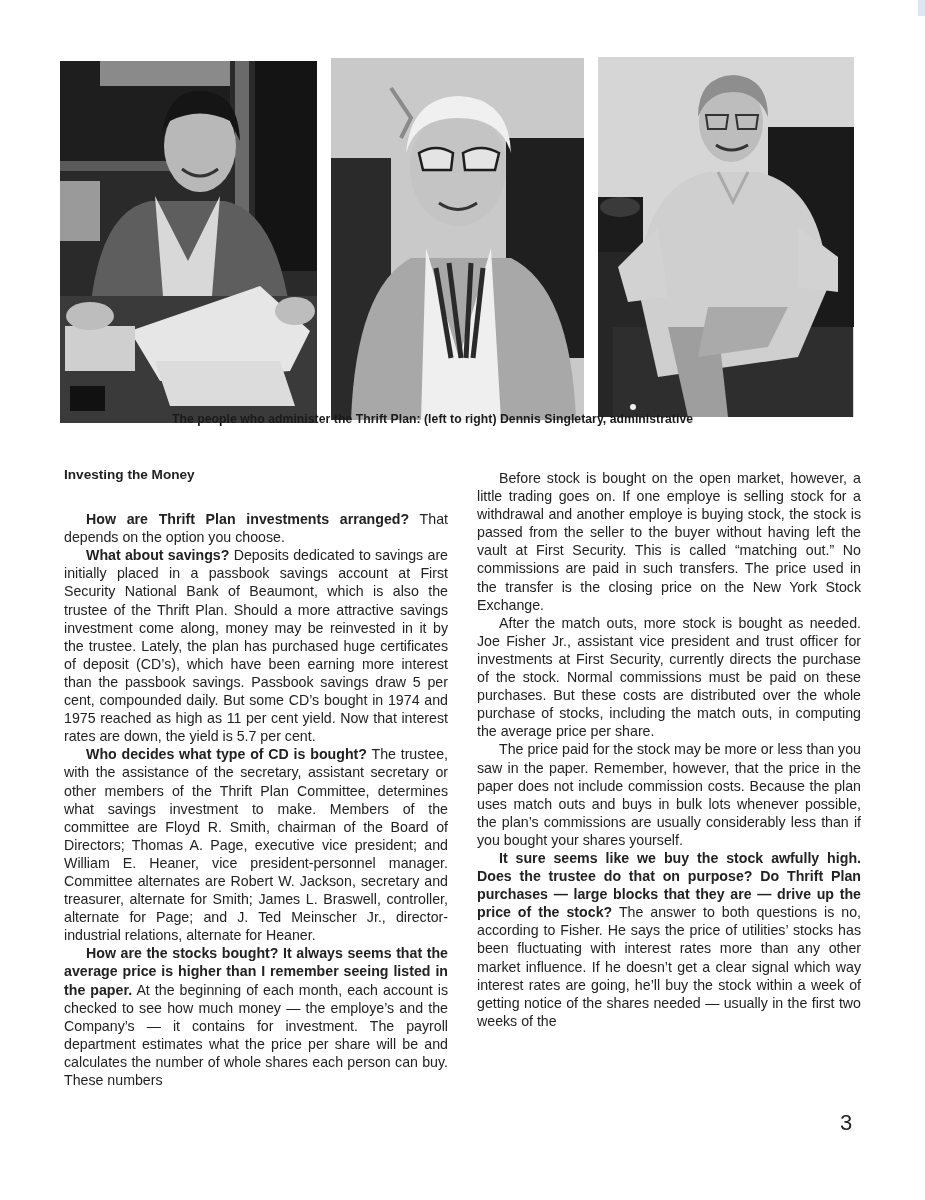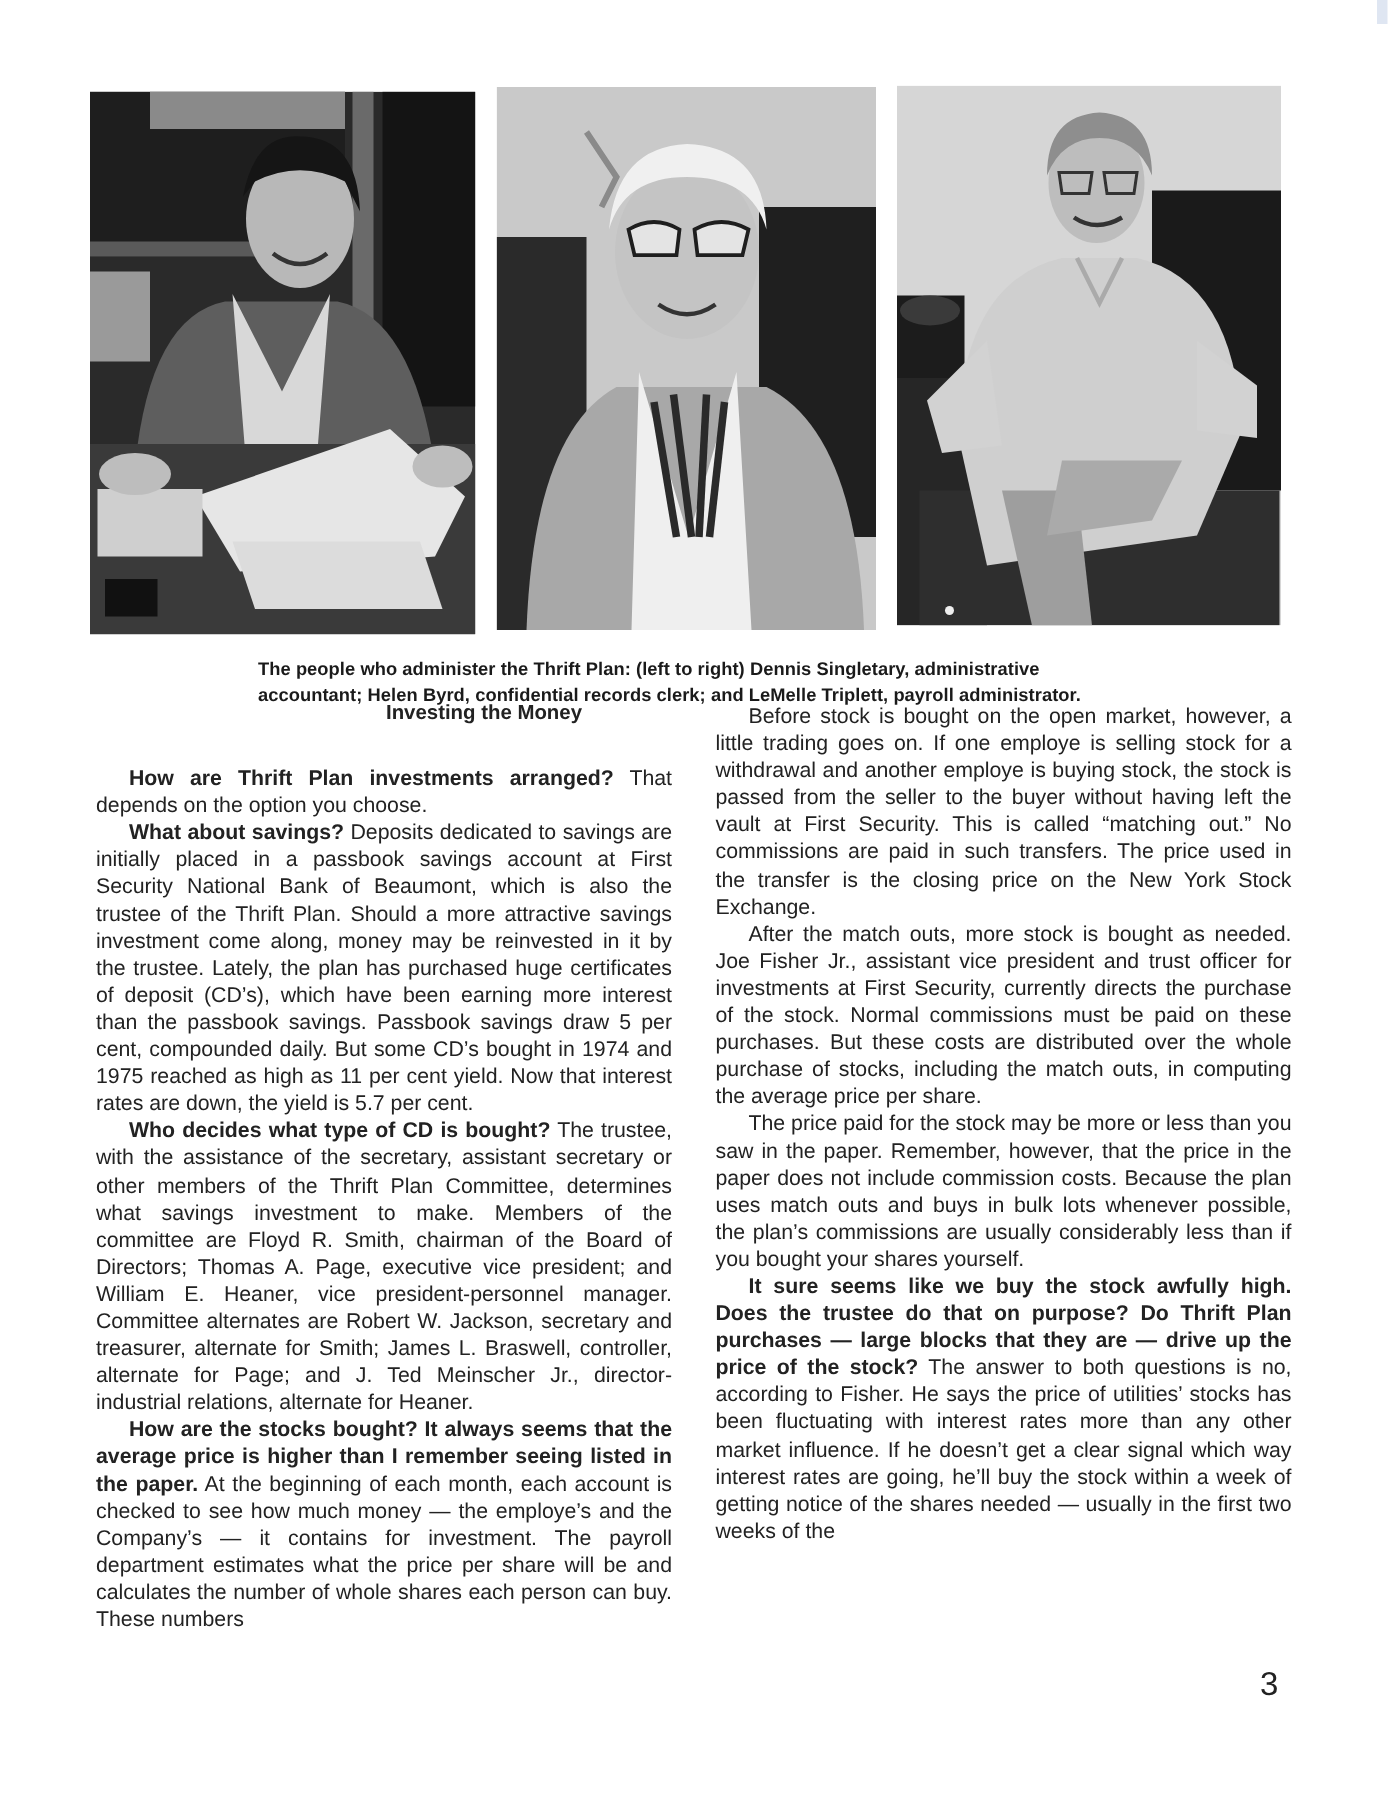--- a/index.html
+++ b/index.html
@@ -3,28 +3,28 @@
 <meta charset="utf-8">
 <style>
   html, body { margin: 0; padding: 0; background: #ffffff; }
   body { width: 925px; height: 1200px; position: relative; overflow: hidden;
          font-family: "Liberation Sans", "DejaVu Sans", sans-serif; color: #1a1a1a; }
   .photo { position: absolute; overflow: hidden; }
   .photo svg { display: block; width: 100%; height: 100%; }
   #photo-1 { left: 60px; top: 61px; width: 257px; height: 362px; }
   #photo-2 { left: 331px; top: 58px; width: 253px; height: 362px; }
   #photo-3 { left: 598px; top: 57px; width: 256px; height: 360px; }
-  .caption { position: absolute; left: 172px; top: 438px; width: 600px;
+  .caption { position: absolute; left: 172px; top: 411px; width: 600px;
              font-size: 12.2px; font-weight: bold; line-height: 17px; color: #1a1a1a;
              letter-spacing: 0.05px; }
   .col { position: absolute; top: 466px; width: 384px; font-size: 14.2px; line-height: 18.1px;
          text-align: justify; color: #222; }
   #col-left { left: 64px; }
   #col-right { left: 477px; top: 469px; }
-  .heading { font-weight: bold; font-size: 13.6px; text-align: right; padding-right: 60px; margin: 0 0 26px 0; }
+  .heading { font-weight: bold; font-size: 13.6px; text-align: left; padding-right: 60px; margin: 0 0 26px 0; }
   .para { margin: 0; text-indent: 22px; }
   .para.noindent { text-indent: 0; }
   .q { font-weight: bold; }
   .pagenum { position: absolute; left: 840px; top: 1110px; font-size: 22px; color: #222; }
   .edge-tab { position: absolute; right: 0; top: 0; width: 7px; height: 16px; background: #dfe6f2; }
 </style>
 </head>
 <body>
 
 <div class="edge-tab"></div>
@@ -91,21 +91,20 @@
     <path d="M108 58 L130 58 L128 72 L110 72 Z M138 58 L160 58 L158 72 L140 72 Z" fill="none" stroke="#333" stroke-width="2"></path>
     <path d="M118 88 Q133 98 150 88" stroke="#333" stroke-width="3" fill="none"></path>
     <path d="M70 270 L90 360 L130 360 L120 270 Z" fill="#9e9e9e"></path>
     <path d="M110 250 L190 250 L170 290 L100 300 Z" fill="#aaaaaa"></path>
     <circle cx="35" cy="350" r="3" fill="#eee"></circle>
   </svg>
 </div>
 
 <div class="caption">
   <div>The people who administer the Thrift Plan: (left to right) Dennis Singletary, administrative</div>
-  <div>accountant; Helen Byrd, confidential records clerk; and LeMelle Triplett, payroll administrator.</div>
 </div>
 
 <div class="col" id="col-left">
   <p class="heading">Investing the Money</p>
   <p class="para"><span class="q">How are Thrift Plan investments arranged?</span><span> That depends on the option you choose.</span></p>
   <p class="para"><span class="q">What about savings?</span><span> Deposits dedicated to savings are initially placed in a passbook savings account at First Security National Bank of Beaumont, which is also the trustee of the Thrift Plan. Should a more attractive savings investment come along, money may be reinvested in it by the trustee. Lately, the plan has purchased huge certificates of deposit (CD’s), which have been earning more interest than the passbook savings. Passbook savings draw  5 per cent, compounded daily. But some CD’s bought in 1974 and 1975 reached as high as 11 per cent yield. Now that interest rates are down, the yield is 5.7 per cent.</span></p>
   <p class="para"><span class="q">Who decides what type of CD is bought?</span><span> The trustee, with the assistance of the secretary, assistant secretary or other members of the Thrift Plan Committee, determines what savings investment to make. Members of the committee are Floyd R. Smith, chairman of the Board of Directors; Thomas A. Page, executive vice president; and William E. Heaner, vice president-personnel manager. Committee alternates are Robert W. Jackson, secretary and treasurer, alternate for Smith; James L. Braswell, controller, alternate for Page; and J. Ted Meinscher Jr., director-industrial relations, alternate for Heaner.</span></p>
   <p class="para"><span class="q">How are the stocks bought? It always seems that the average price is higher than I remember seeing listed in the paper.</span><span> At the beginning of each month, each account is checked to see how much money — the employe’s and the Company’s — it contains for investment. The payroll department estimates what the price per share will be and calculates the number of whole shares each person can buy. These numbers</span></p>
 </div>
 

